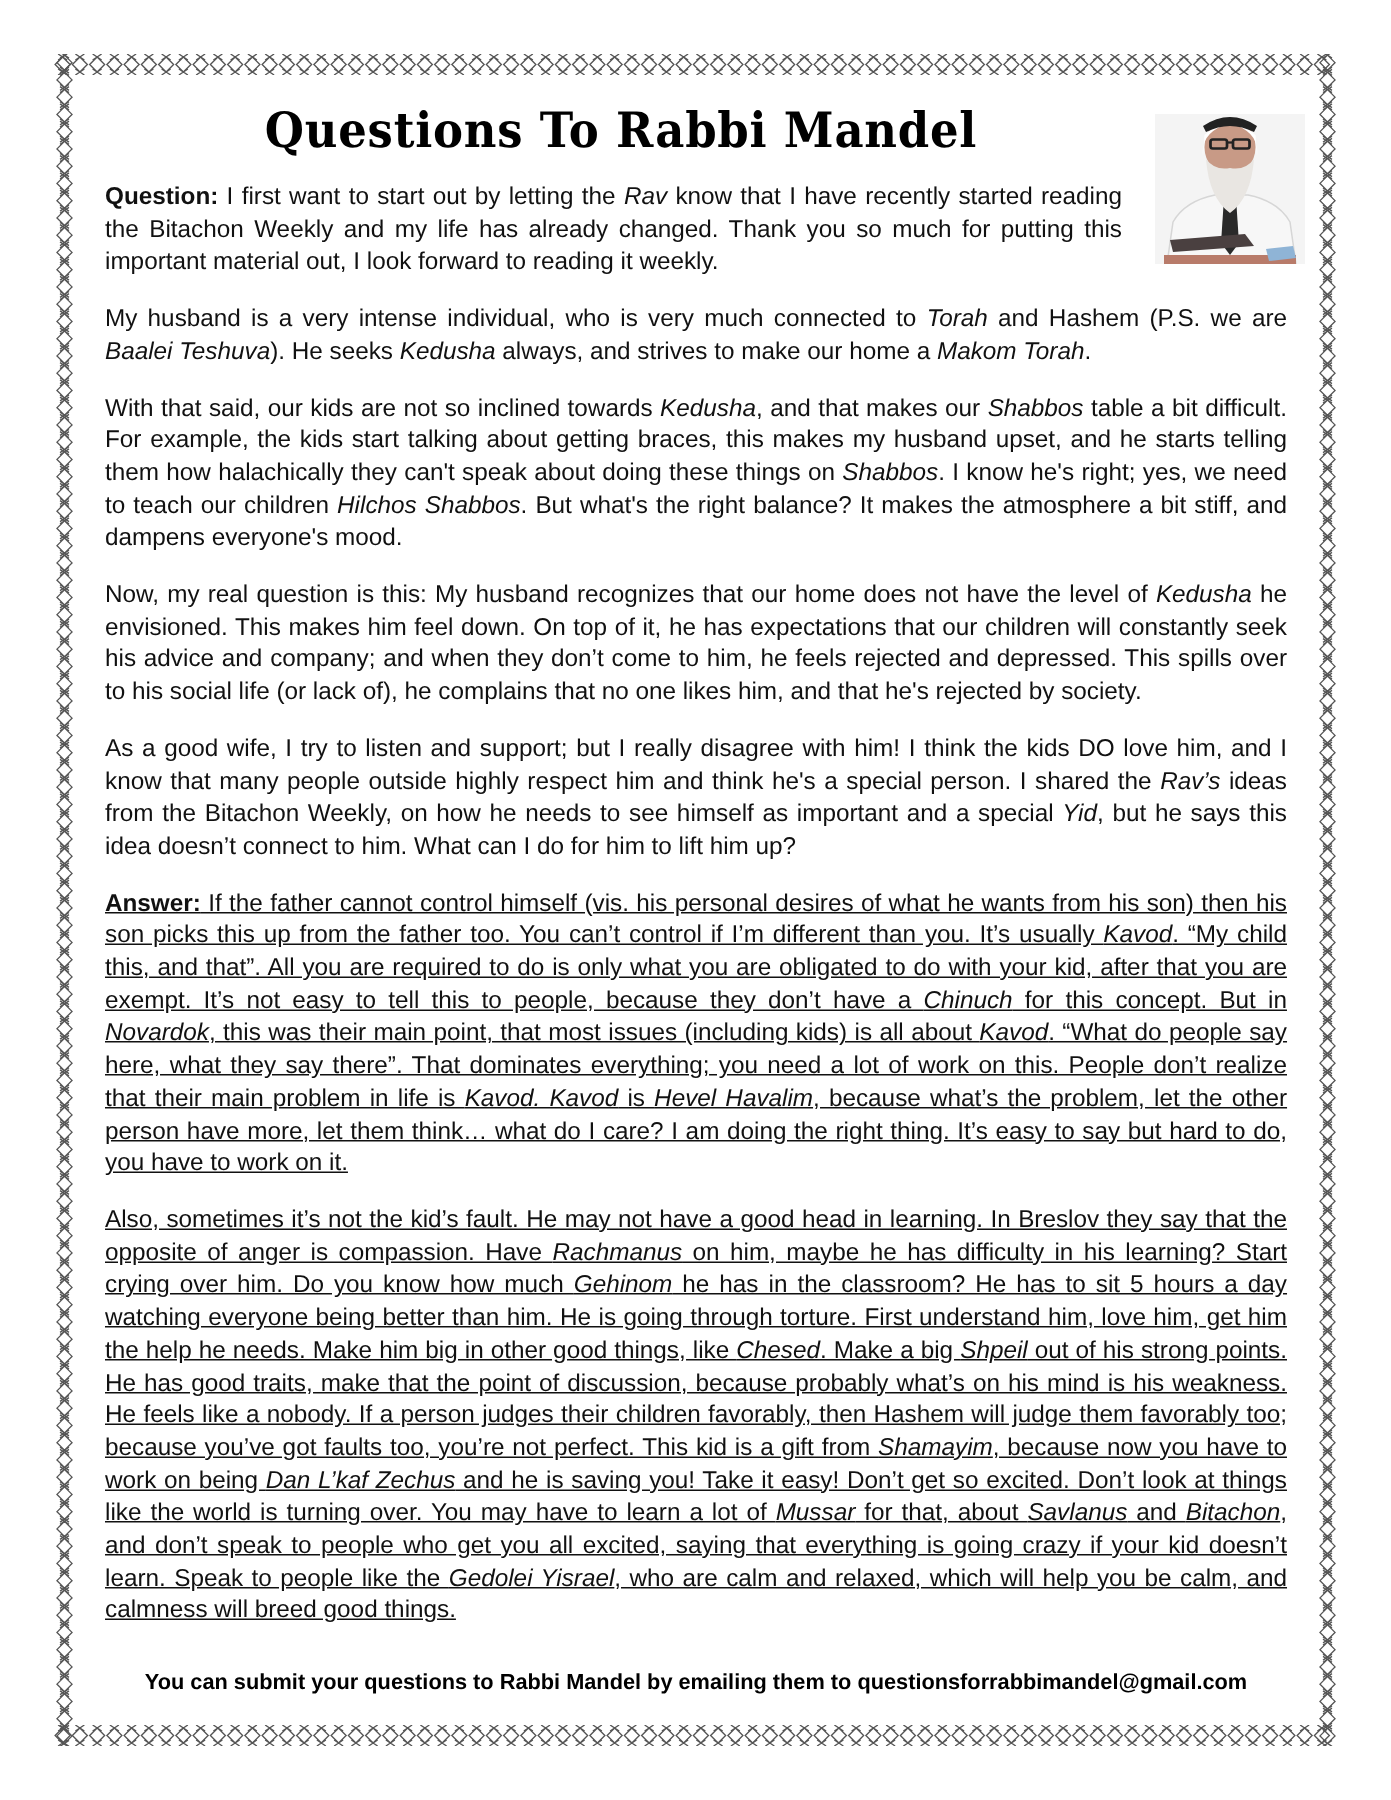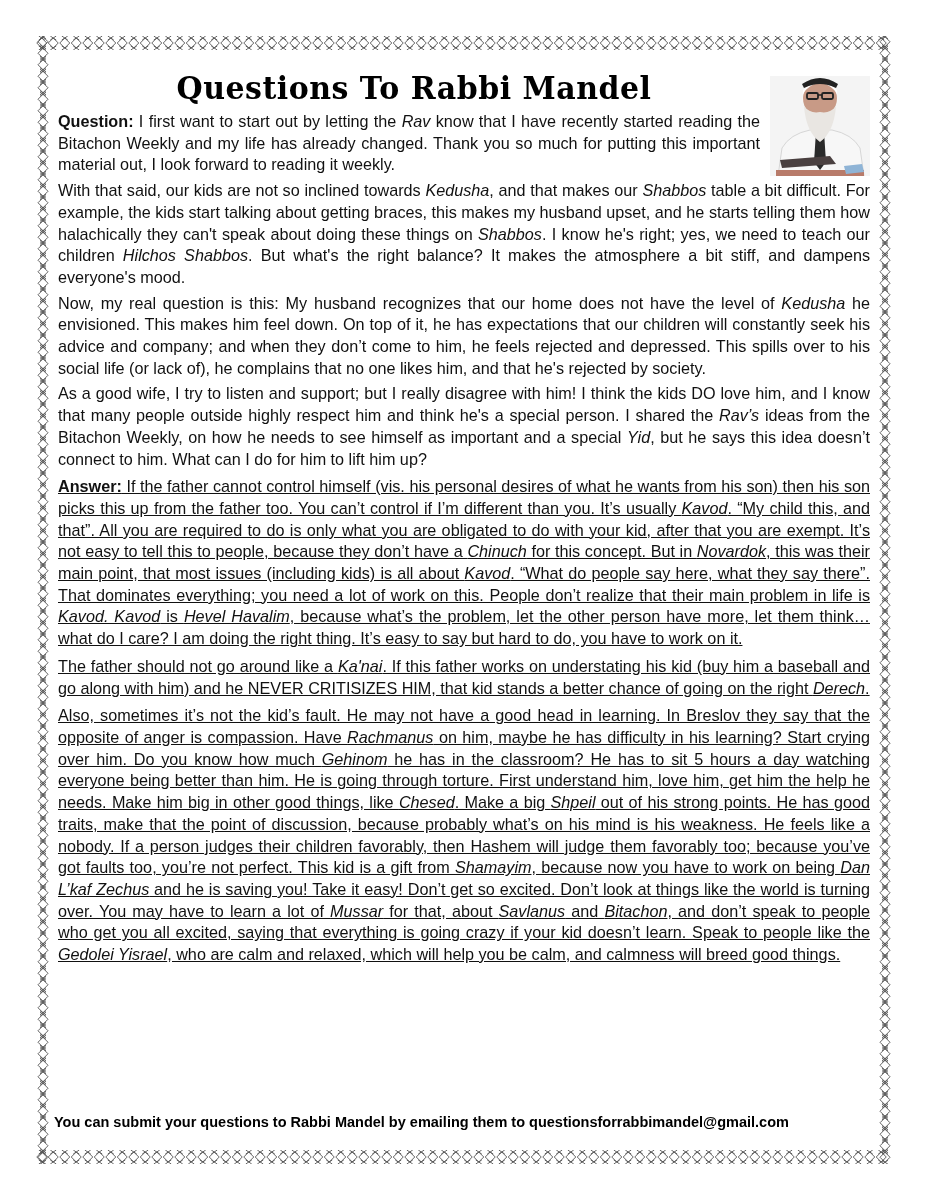--- a/index.html
+++ b/index.html
@@ -24,29 +24,29 @@
   .photo {
     position: absolute; right: 4px; top: 22px; width: 100px; height: 100px;
     background: #f3f3f3; overflow: hidden;
   }
   .photo svg { width: 100%; height: 100%; display: block; }
 
   .text {
     font-family: "Liberation Sans", sans-serif; font-size: 16.2px; line-height: 21.7px;
     color: #111; text-align: justify;
   }
-  .text p { margin: 4px; }
+  .text p { margin: 16px; }
   .text p.gap { margin-top: 6px; }
   .text .q-intro { padding-right: 110px; }
   .text i { font-style: italic; }
   .text b { font-weight: bold; }
   .footer {
     position: absolute; left: 18px; right: 18px; top: 1078px;
     font-family: "Liberation Sans", sans-serif; font-weight: bold; font-size: 14.5px;
-    text-align: left; color: #000;
+    text-align: center; color: #000;
   }
 </style>
 </head>
 <body>
 
 <div class="page">
   <div class="border-strip border-top">
       <svg>
         <g stroke="#555" stroke-width="0.9" fill="none">
           <path d="M0.75,7 L5.75,2 L10.75,7 L5.75,12 Z M2.75,0 L8.75,4 M8.75,0 L2.75,4 M2.75,10 L8.75,14 M8.75,10 L2.75,14"></path>
@@ -431,27 +431,27 @@
         <line x1="48" y1="19" x2="52" y2="19" stroke="#222" stroke-width="1.5"></line>
         <path d="M34,30 Q36,56 50,66 Q64,56 66,30 Q60,38 50,36 Q40,38 34,30 Z" fill="#e9e6e2"></path>
         <path d="M10,84 L60,80 L66,88 L12,92 Z" fill="#4a4040"></path>
         <rect x="6" y="94" width="88" height="6" fill="#b87b6a"></rect>
         <path d="M74,90 L92,88 L94,96 L76,98 Z" fill="#8fb4d6"></path>
       </svg>
     </div>
 
     <div class="text" id="question-section">
         <p class="q-intro"><b>Question:</b> I first want to start out by letting the <i>Rav</i> know that I have recently started reading the Bitachon Weekly and my life has already changed. Thank you so much for putting this important material out, I look forward to reading it weekly.</p>
+        <p>My husband is a very intense individual, who is very much connected to <i>Torah</i> and Hashem (P.S. we are <i>Baalei Teshuva</i>). He seeks <i>Kedusha</i> always, and strives to make our home a <i>Makom Torah</i>.</p>
         <p>With that said, our kids are not so inclined towards <i>Kedusha</i>, and that makes our <i>Shabbos</i> table a bit difficult. For example, the kids start talking about getting braces, this makes my husband upset, and he starts telling them how halachically they can't speak about doing these things on <i>Shabbos</i>. I know he's right; yes, we need to teach our children <i>Hilchos Shabbos</i>. But what's the right balance? It makes the atmosphere a bit stiff, and dampens everyone's mood.</p>
         <p>Now, my real question is this: My husband recognizes that our home does not have the level of <i>Kedusha</i> he envisioned. This makes him feel down. On top of it, he has expectations that our children will constantly seek his advice and company; and when they don’t come to him, he feels rejected and depressed. This spills over to his social life (or lack of), he complains that no one likes him, and that he's rejected by society.</p>
         <p>As a good wife, I try to listen and support; but I really disagree with him! I think the kids DO love him, and I know that many people outside highly respect him and think he's a special person. I shared the <i>Rav’s</i> ideas from the Bitachon Weekly, on how he needs to see himself as important and a special <i>Yid</i>, but he says this idea doesn’t connect to him. What can I do for him to lift him up?</p>
       </div>
     <div class="text" id="answer-section" style="margin-top:6px;text-decoration:underline;">
         <p><b>Answer:</b> If the father cannot control himself (vis. his personal desires of what he wants from his son) then his son picks this up from the father too. You can’t control if I’m different than you. It’s usually <i>Kavod</i>. “My child this, and that”. All you are required to do is only what you are obligated to do with your kid, after that you are exempt. It’s not easy to tell this to people, because they don’t have a <i>Chinuch</i> for this concept. But in <i>Novardok</i>, this was their main point, that most issues (including kids) is all about <i>Kavod</i>. “What do people say here, what they say there”. That dominates everything; you need a lot of work on this. People don’t realize that their main problem in life is <i>Kavod. Kavod</i> is <i>Hevel Havalim</i>, because what’s the problem, let the other person have more, let them think… what do I care? I am doing the right thing. It’s easy to say but hard to do, you have to work on it.</p>
-        <p class="gap">The father should not go around like a <i>Ka'nai</i>. If this father works on understating his kid (buy him a baseball and go along with him) and he NEVER CRITISIZES HIM, that kid stands a better chance of going on the right <i>Derech</i>.</p>
         <p class="gap">Also, sometimes it’s not the kid’s fault. He may not have a good head in learning. In Breslov they say that the opposite of anger is compassion. Have <i>Rachmanus</i> on him, maybe he has difficulty in his learning? Start crying over him. Do you know how much <i>Gehinom</i> he has in the classroom? He has to sit 5 hours a day watching everyone being better than him. He is going through torture. First understand him, love him, get him the help he needs. Make him big in other good things, like <i>Chesed</i>. Make a big <i>Shpeil</i> out of his strong points. He has good traits, make that the point of discussion, because probably what’s on his mind is his weakness. He feels like a nobody. If a person judges their children favorably, then Hashem will judge them favorably too; because you’ve got faults too, you’re not perfect. This kid is a gift from <i>Shamayim</i>, because now you have to work on being <i>Dan L’kaf Zechus</i> and he is saving you! Take it easy! Don’t get so excited. Don’t look at things like the world is turning over. You may have to learn a lot of <i>Mussar</i> for that, about <i>Savlanus</i> and <i>Bitachon</i>, and don’t speak to people who get you all excited, saying that everything is going crazy if your kid doesn’t learn. Speak to people like the <i>Gedolei Yisrael</i>, who are calm and relaxed, which will help you be calm, and calmness will breed good things.</p>
       </div>
   </div>
 
   <div class="footer">
     <span>You can submit your questions to Rabbi Mandel by emailing them to </span><span>questionsforrabbimandel@gmail.com</span>
   </div>
 </div>
 
 </body></html>

